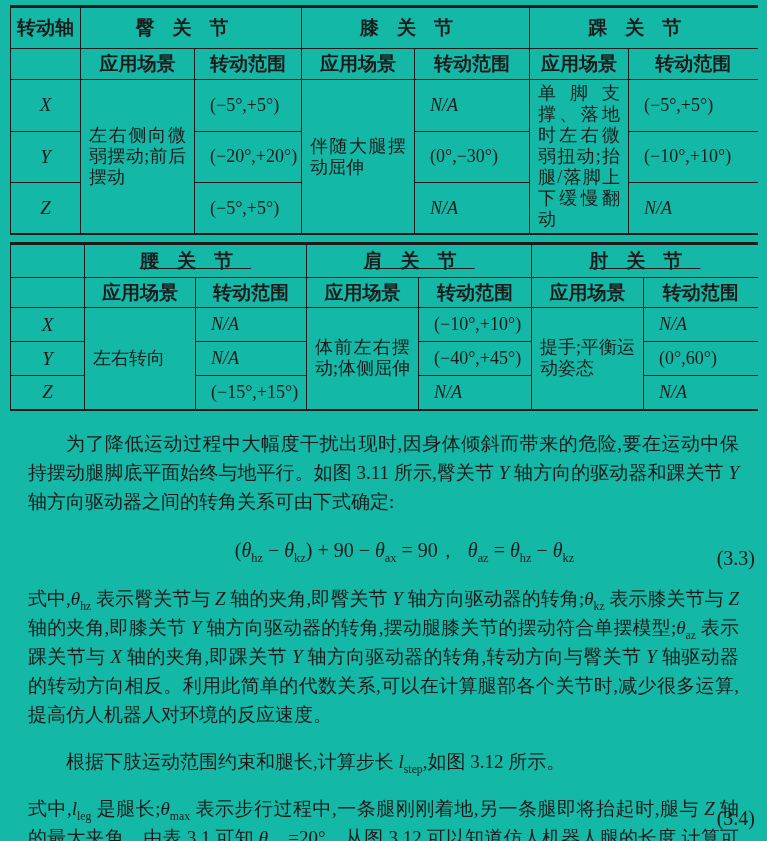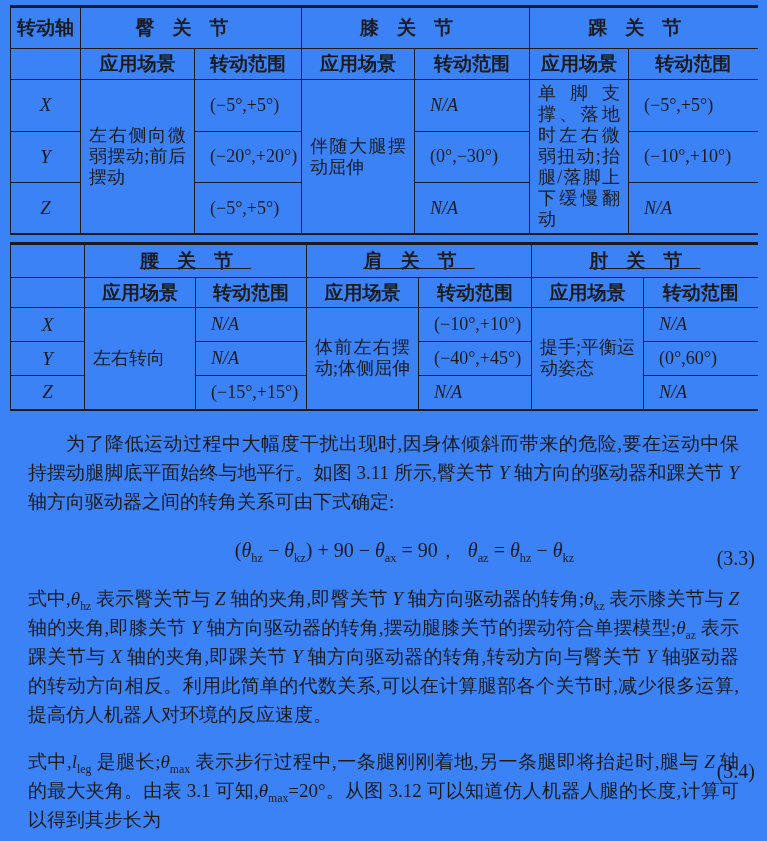--- a/index.html
+++ b/index.html
@@ -1,17 +1,17 @@
 <!DOCTYPE html>
 <html><head>
 <meta charset="utf-8">
 <style>
   html,body { margin:0; padding:0; background:#e8e8e8; }
   .page {
-    width:767px; height:841px; background:#3b82f6; color:#1b1b1b;
+    width:767px; height:841px; background:#14b8a6; color:#1b1b1b;
     position:relative; box-sizing:border-box; padding:5px 10px 0 10px;
     overflow:hidden; font-family:"Liberation Serif", serif;
   }
   
   table.jtable {
     border-collapse:collapse; table-layout:fixed; width:747px;
     border-top:3px solid #1b1b1b; border-bottom:2.6px solid #1b1b1b;
     border-left:1.6px solid #1b1b1b; border-right:none;
     margin:0 0 7px 0;
   }
@@ -150,20 +150,21 @@
   <div class="textblock">
     <p class="indent rich">为了降低运动过程中大幅度干扰出现时,因身体倾斜而带来的危险,要在运动中保持摆动腿脚底平面始终与地平行。如图 3.11 所示,臀关节 <i>Y</i> 轴方向的驱动器和踝关节 <i>Y</i> 轴方向驱动器之间的转角关系可由下式确定:</p>
 
     <div class="equation">
       <span class="eq-body rich">(<i>θ</i><sub>hz</sub> − <i>θ</i><sub>kz</sub>) + 90 − <i>θ</i><sub>ax</sub> = 90，  <i>θ</i><sub>az</sub> = <i>θ</i><sub>hz</sub> − <i>θ</i><sub>kz</sub></span>
       <span class="eq-num">(3.3)</span>
     </div>
 
     <p class="rich">式中,<i>θ</i><sub>hz</sub> 表示臀关节与 <i>Z</i> 轴的夹角,即臀关节 <i>Y</i> 轴方向驱动器的转角;<i>θ</i><sub>kz</sub> 表示膝关节与 <i>Z</i> 轴的夹角,即膝关节 <i>Y</i> 轴方向驱动器的转角,摆动腿膝关节的摆动符合单摆模型;<i>θ</i><sub>az</sub> 表示踝关节与 <i>X</i> 轴的夹角,即踝关节 <i>Y</i> 轴方向驱动器的转角,转动方向与臀关节 <i>Y</i> 轴驱动器的转动方向相反。利用此简单的代数关系,可以在计算腿部各个关节时,减少很多运算,提高仿人机器人对环境的反应速度。</p>
 
+    <p class="indent rich">根据下肢运动范围约束和腿长,计算步长 <i>l</i><sub>step</sub>,如图 3.12 所示。</p>
 
     <div class="equation">
       <span class="eq-num">(3.4)</span>
     </div>
 
     <p class="rich">式中,<i>l</i><sub>leg</sub> 是腿长;<i>θ</i><sub>max</sub> 表示步行过程中,一条腿刚刚着地,另一条腿即将抬起时,腿与 <i>Z</i> 轴的最大夹角。由表 3.1 可知,<i>θ</i><sub>max</sub>=20°。从图 3.12 可以知道仿人机器人腿的长度,计算可以得到其步长为</p>
 
   </div>
 
 </div>

